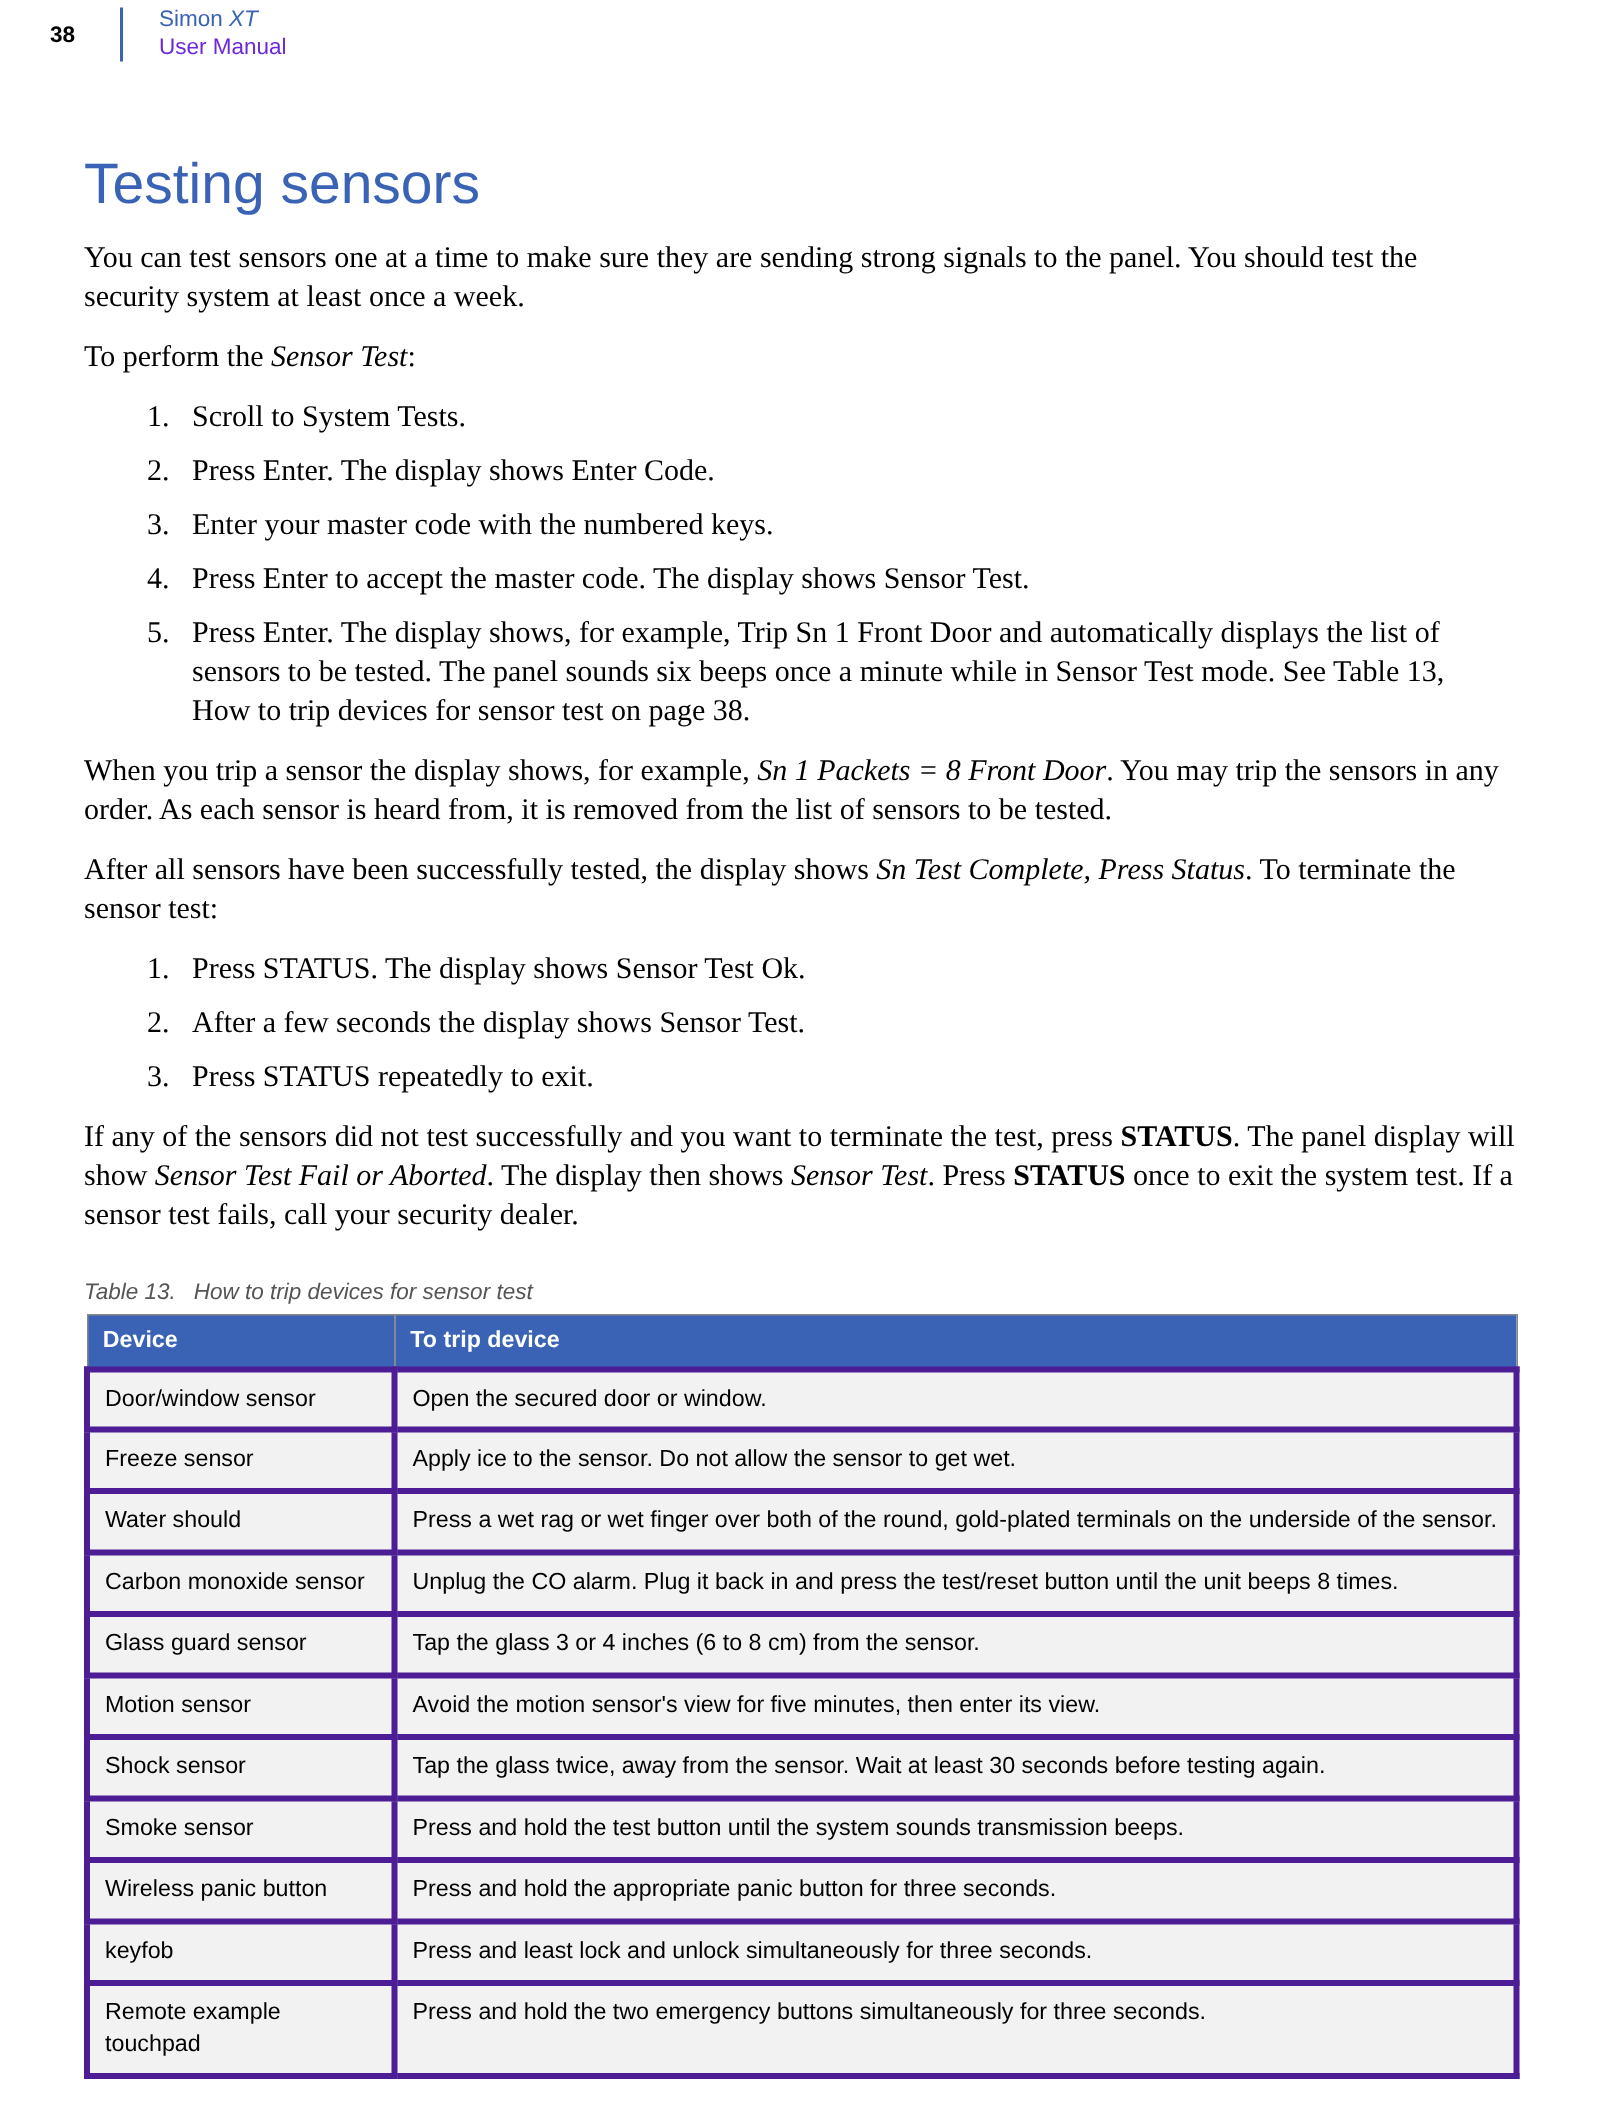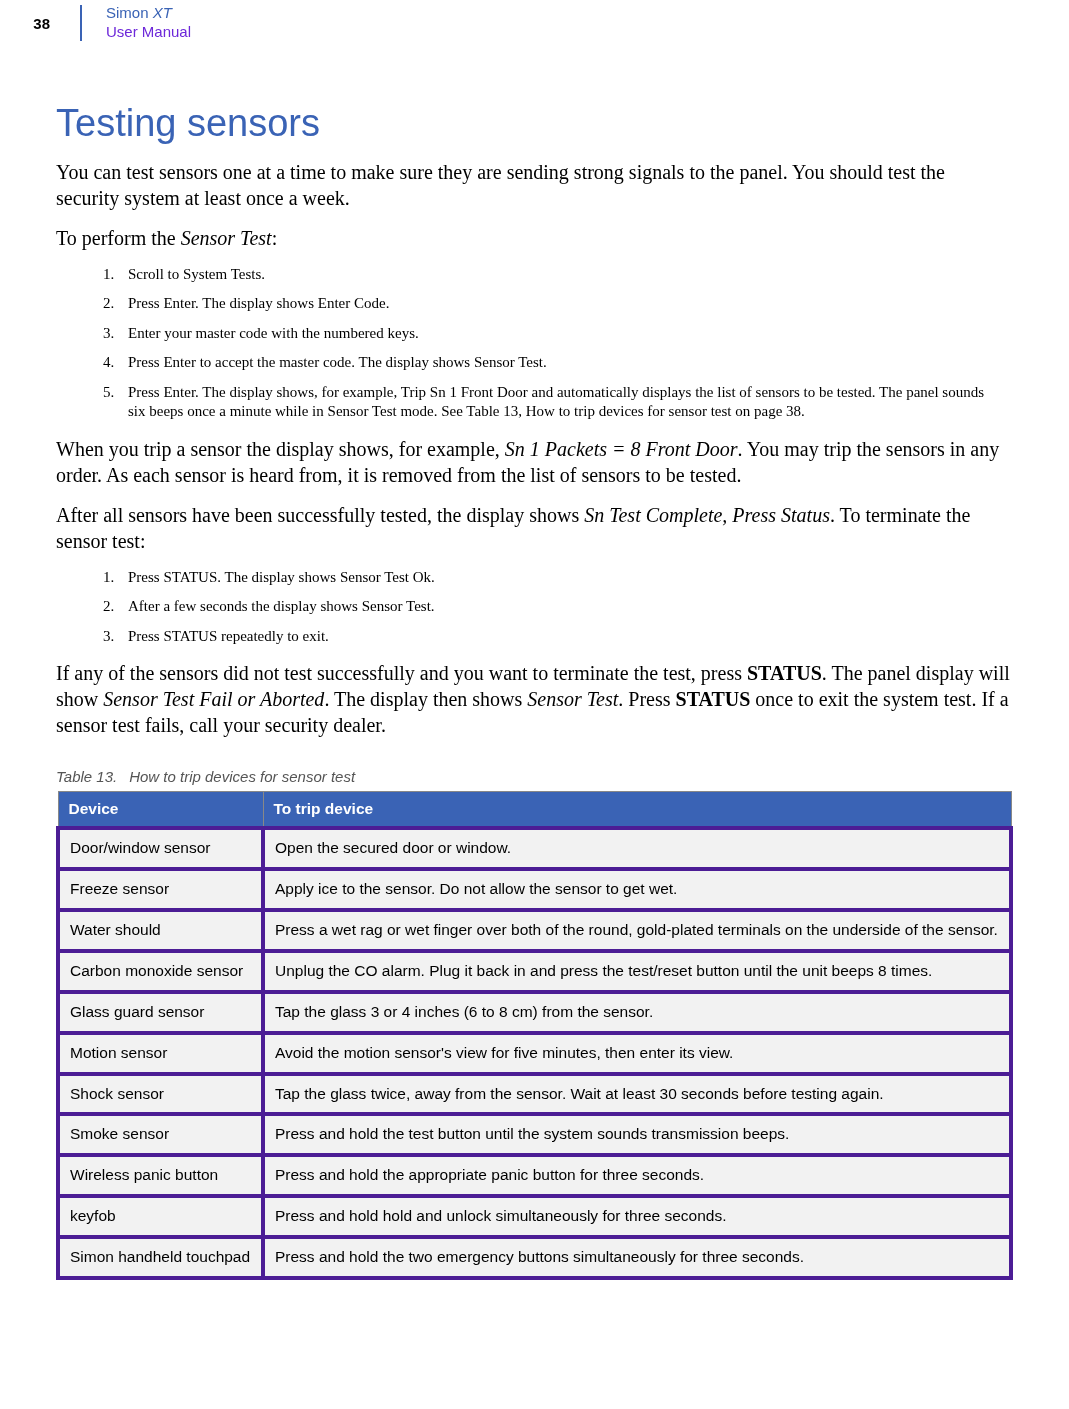--- a/index.html
+++ b/index.html
@@ -67,21 +67,21 @@
   .body-text {
     font-family: "Times New Roman", Times, serif;
     font-size: 20px;
     line-height: 1.3;
     margin: 0 0 14px 0;
   }
   .body-text .ital { font-style: italic; }
   .body-text .bold { font-weight: bold; }
   ol.numbered {
     font-family: "Times New Roman", Times, serif;
-    font-size: 15px;
+    font-size: 20px;
     line-height: 1.3;
     margin: 0 12px 14px 0;
     padding-left: 62px;
   }
   ol.numbered li {
     margin-bottom: 10px;
     padding-left: 10px;
   }
   .table-caption {
     font-family: "Segoe UI", Arial, sans-serif;
@@ -201,22 +201,22 @@
         <tr>
           <td>Smoke sensor</td>
           <td>Press and hold the test button until the system sounds transmission beeps.</td>
         </tr>
         <tr>
           <td>Wireless panic button</td>
           <td>Press and hold the appropriate panic button for three seconds.</td>
         </tr>
         <tr>
           <td>keyfob</td>
-          <td>Press and hold hold and unlock simultaneously for three seconds.</td>
-        </tr>
-        <tr>
-          <td>Simon handheld touchpad</td>
+          <td>Press and least lock and unlock simultaneously for three seconds.</td>
+        </tr>
+        <tr>
+          <td>Remote example touchpad</td>
           <td>Press and hold the two emergency buttons simultaneously for three seconds.</td>
         </tr>
       </tbody>
   </table>
 
 </div>
 
 </body></html>

